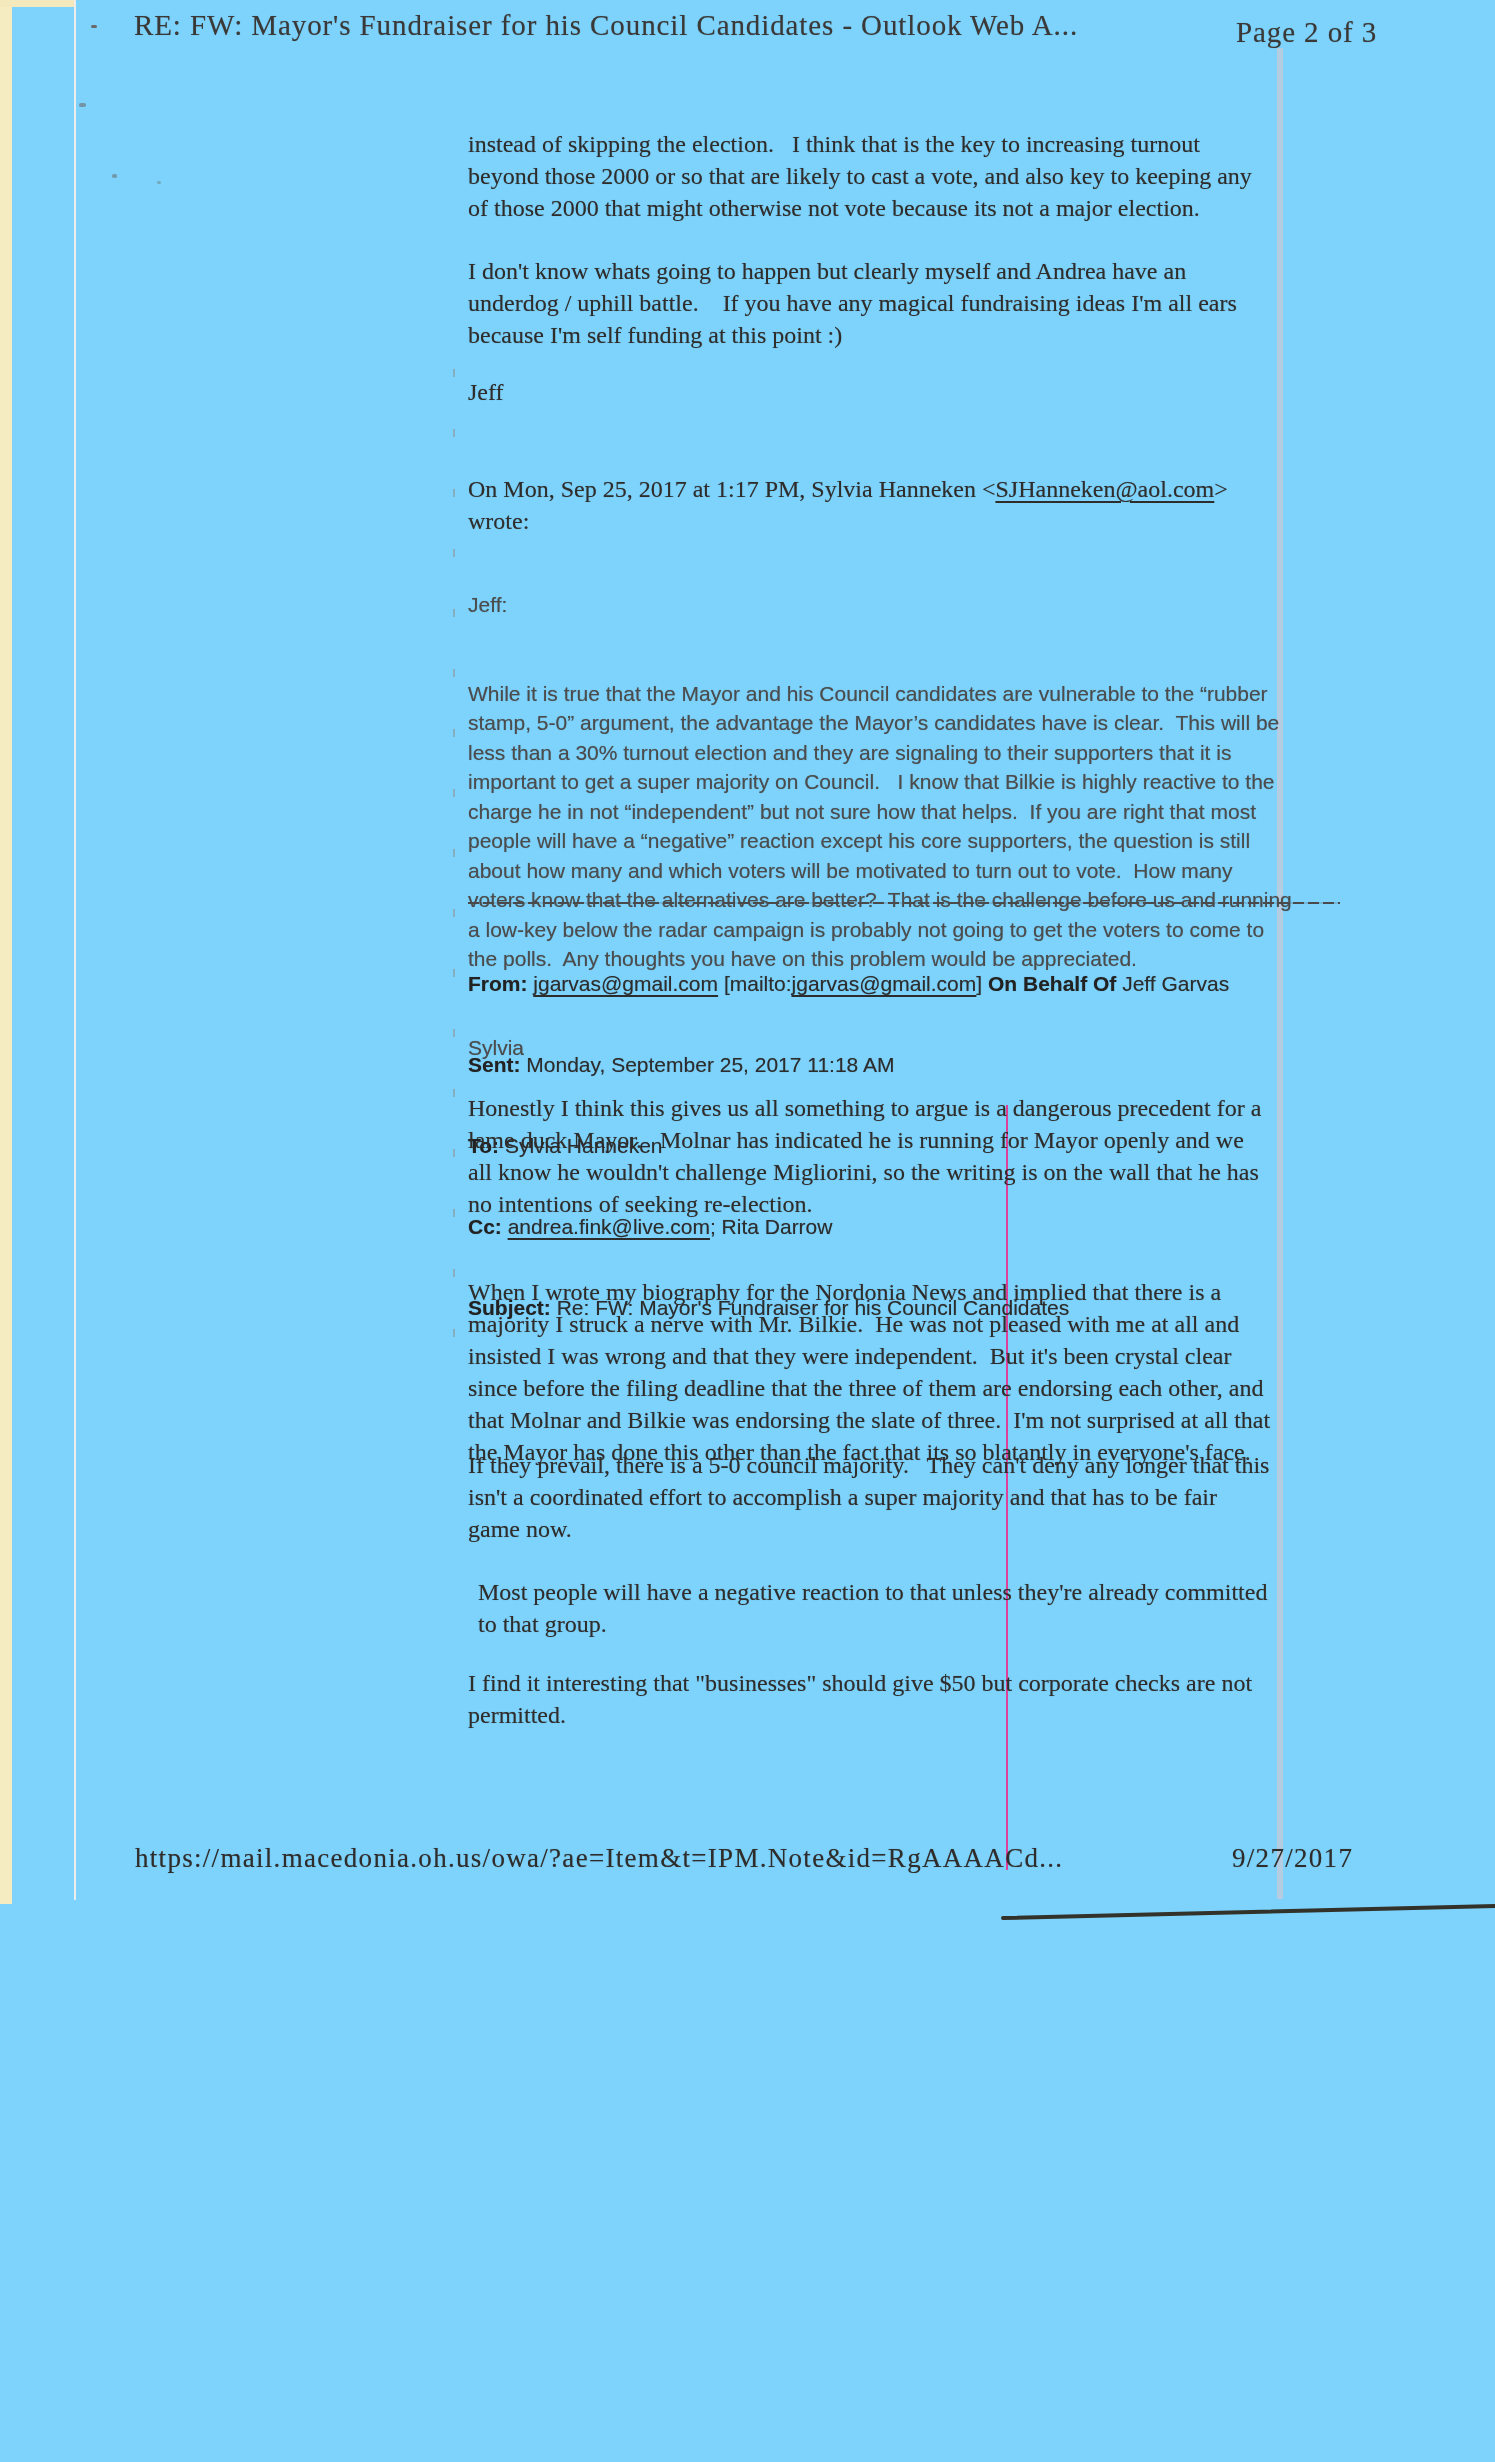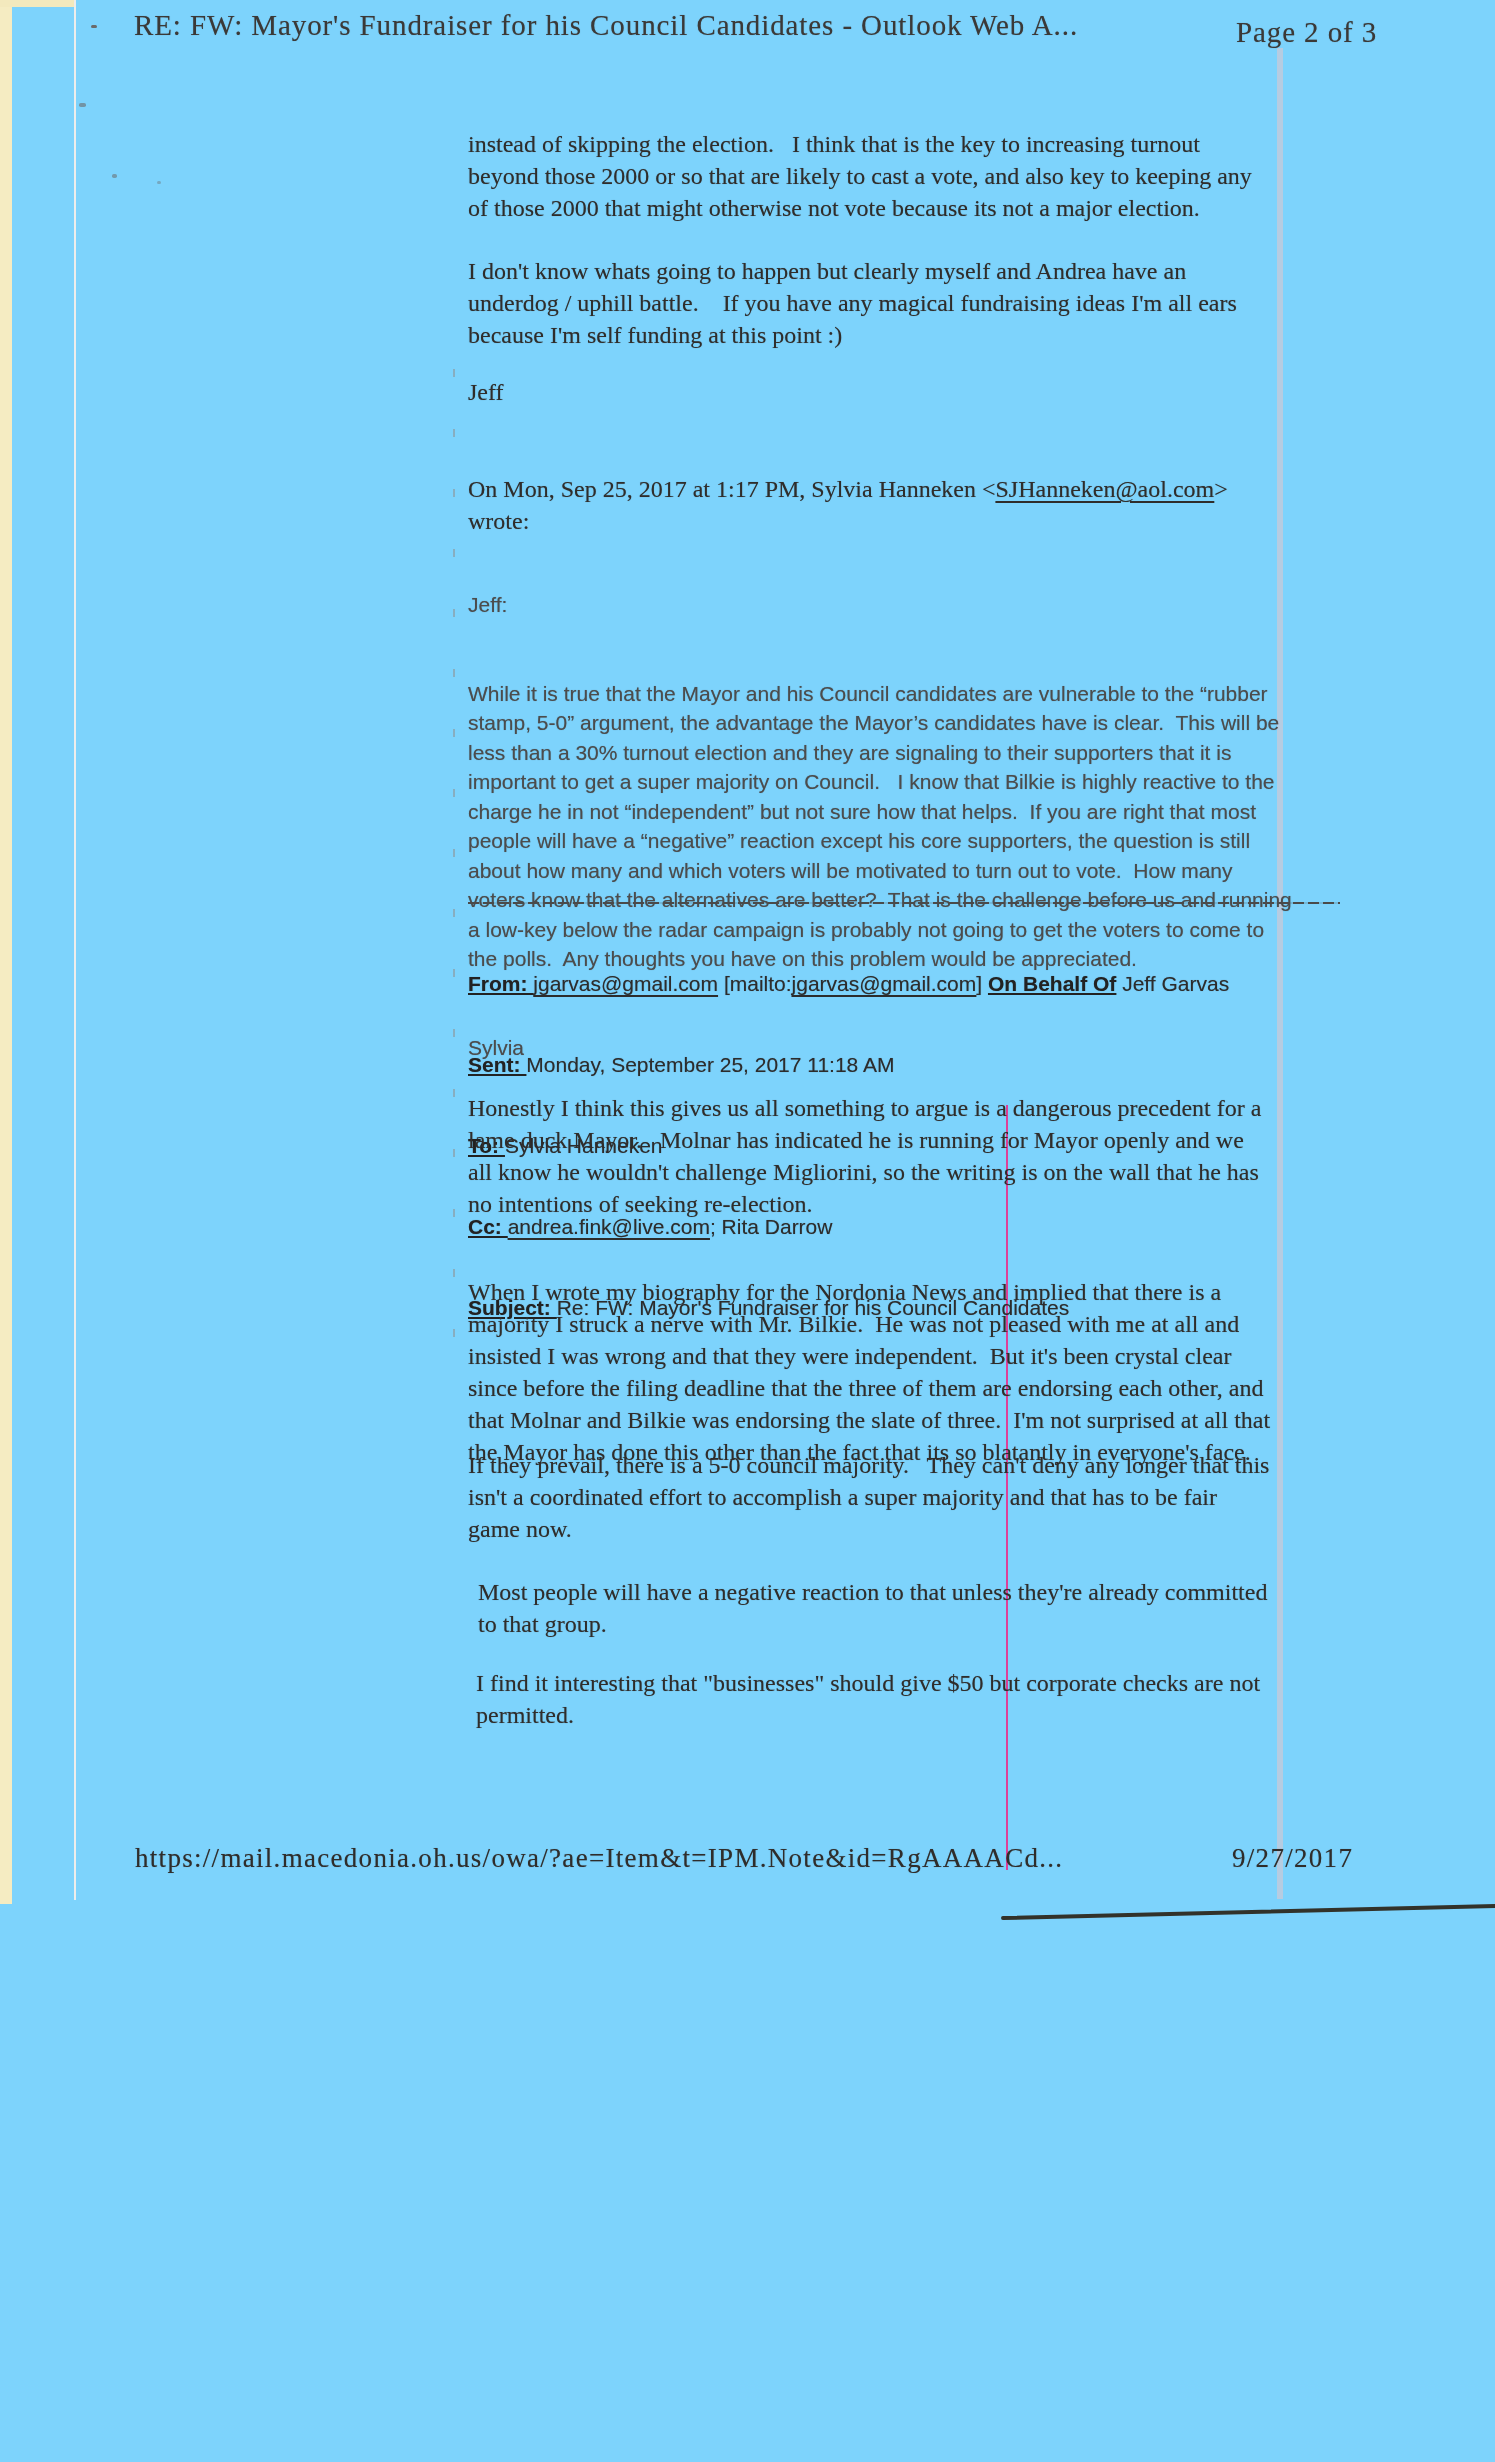--- a/index.html
+++ b/index.html
@@ -18,21 +18,21 @@
   .doc-header .pagenum{position:absolute;left:1102px;top:7px;letter-spacing:0.9px;}
   .doc-footer{top:1843px;left:135px;width:1319px;font-size:27px;letter-spacing:1.3px;white-space:pre;}
   .doc-footer .date{position:absolute;left:1097px;top:0;}
   
   .serif-para{left:468px;width:906px;font-size:24px;line-height:32px;white-space:pre;}
   
   .sans{font-family:"Liberation Sans","DejaVu Sans",sans-serif;}
   .sylvia{left:468px;top:531px;width:906px;font-size:21px;line-height:29.5px;color:#4c4c4c;white-space:pre;}
   
   .from-block{left:468px;top:916px;width:906px;font-size:21px;line-height:27px;color:#2c2c2c;white-space:pre;}
-  .from-block b{font-weight:bold;color:#222;text-decoration:underline;}
+  .from-block b{font-weight:bold;color:#222;}
   .u{text-decoration:underline;text-underline-offset:3.5px;text-decoration-thickness:1.8px;}
   
   .dashed-sep{left:468px;top:902px;width:872px;height:1.8px;
     background:repeating-linear-gradient(90deg,#4a4a4a 0 11.4px,rgba(74,74,74,.2) 11.4px 15px);}
   
   .edge-strip{left:0;top:0;width:12.3px;height:1904px;background:#f5ecc2;}
   .edge-strip-top{left:0;top:0;width:74px;height:7px;background:#f3e9bd;}
   .paper-edge-line{left:74px;top:0;width:1.8px;height:1900px;background:#ededeb;}
   .fold-dots{left:453px;top:369px;width:1.8px;height:1011px;opacity:.55;
     background:repeating-linear-gradient(180deg,#8f8f8f 0 8px,transparent 8px 60px);}
@@ -105,19 +105,19 @@
 majority I struck a nerve with Mr. Bilkie.  He was not pleased with me at all and
 insisted I was wrong and that they were independent.  But it's been crystal clear
 since before the filing deadline that the three of them are endorsing each other, and
 that Molnar and Bilkie was endorsing the slate of three.  I'm not surprised at all that
 the Mayor has done this other than the fact that its so blatantly in everyone's face.</div>
   <div class="abs serif-para scan" style="top:1449px;">If they prevail, there is a 5-0 council majority.   They can't deny any longer that this
 isn't a coordinated effort to accomplish a super majority and that has to be fair
 game now.</div>
   <div class="abs serif-para scan" style="top:1576px;margin-left:10px;">Most people will have a negative reaction to that unless they're already committed
 to that group.</div>
-  <div class="abs serif-para scan" style="top:1667px;margin-left:8px;">I find it interesting that "businesses" should give $50 but corporate checks are not
+  <div class="abs serif-para scan" style="top:1667px;">I find it interesting that "businesses" should give $50 but corporate checks are not
 permitted.</div>
 
   <div class="abs doc-footer scan"><span>https://mail.macedonia.oh.us/owa/?ae=Item&amp;t=IPM.Note&amp;id=RgAAAACd...</span><span class="date">9/27/2017</span></div>
 
 </div>
 
 
 </body></html>

